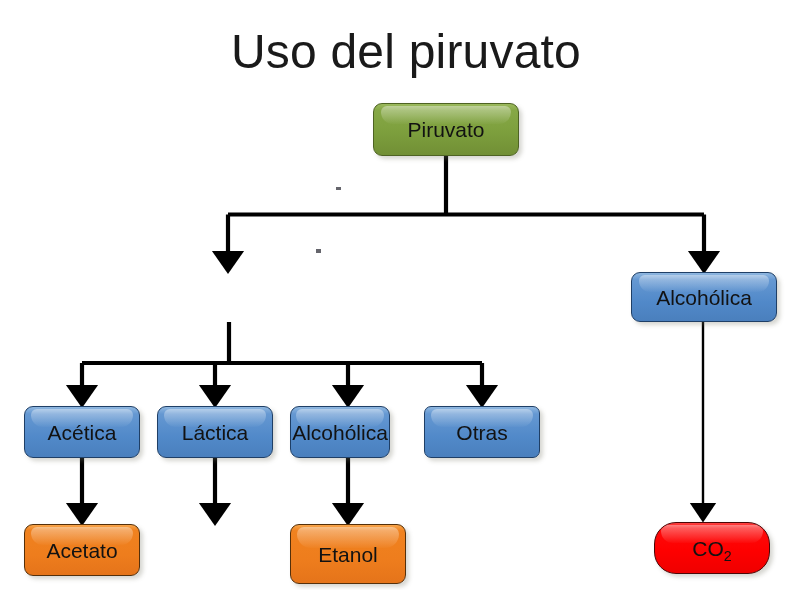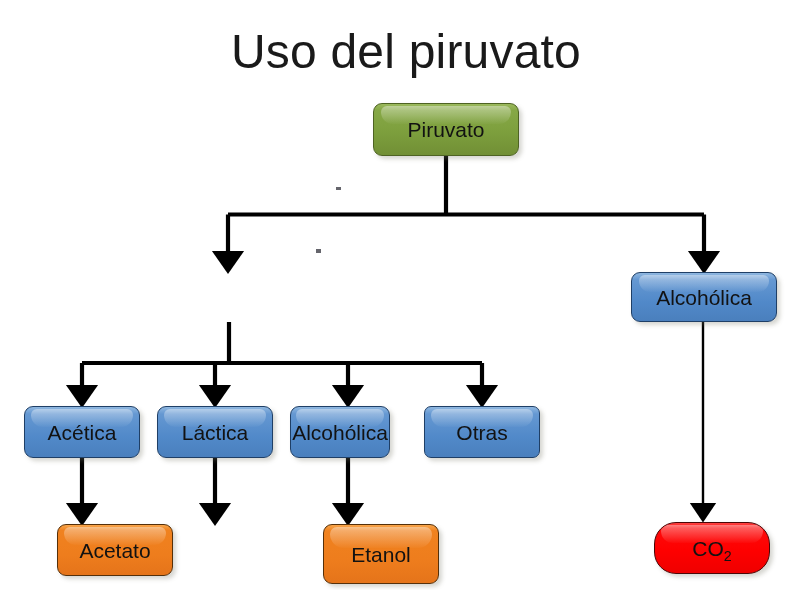--- a/index.html
+++ b/index.html
@@ -83,21 +83,20 @@
     background: linear-gradient(to bottom, #9bb95d 0%, #86a846 12%, #7d9f3d 55%, #718f35 100%);
     border-color: #4e6323;
   }
   .node.blue {
     background: linear-gradient(to bottom, #8fb7e0 0%, #6598d2 14%, #5189c9 60%, #4a7fbd 100%);
     border-color: #1f3f66;
   }
   .node.orange {
     background: linear-gradient(to bottom, #f6a košík 0%, #f0821f 10%, #ee7d1d 60%, #e5741a 100%);
     border-color: #5a3208;
-    margin-left: 33px;
   }
   .node.orange {
     background: linear-gradient(to bottom, #f9a košík 0%, #f0821f 10%, #ee7d1d 60%, #e5741a 100%);
   }
   .node.orange {
     background: linear-gradient(to bottom, #f8a64c 0%, #f0821f 10%, #ee7d1d 60%, #e5741a 100%);
     border-color: #55300a;
   }
   .node.red {
     background: linear-gradient(to bottom, #ff4343 0%, #fe0b0b 10%, #fe0000 55%, #ef0000 100%);

